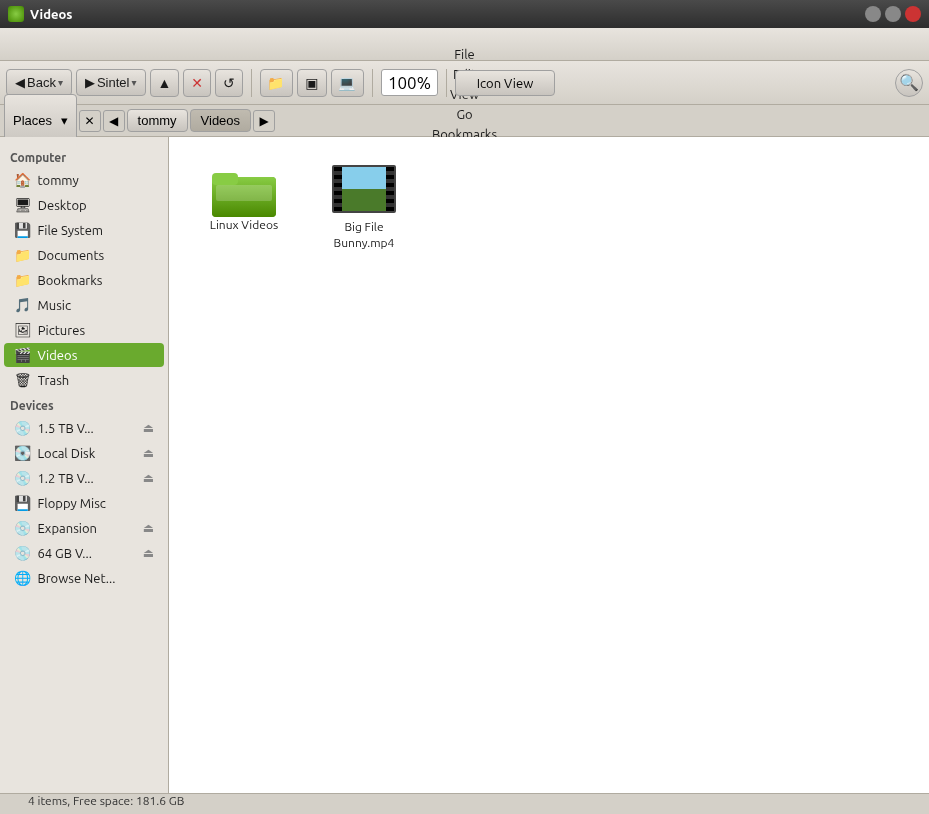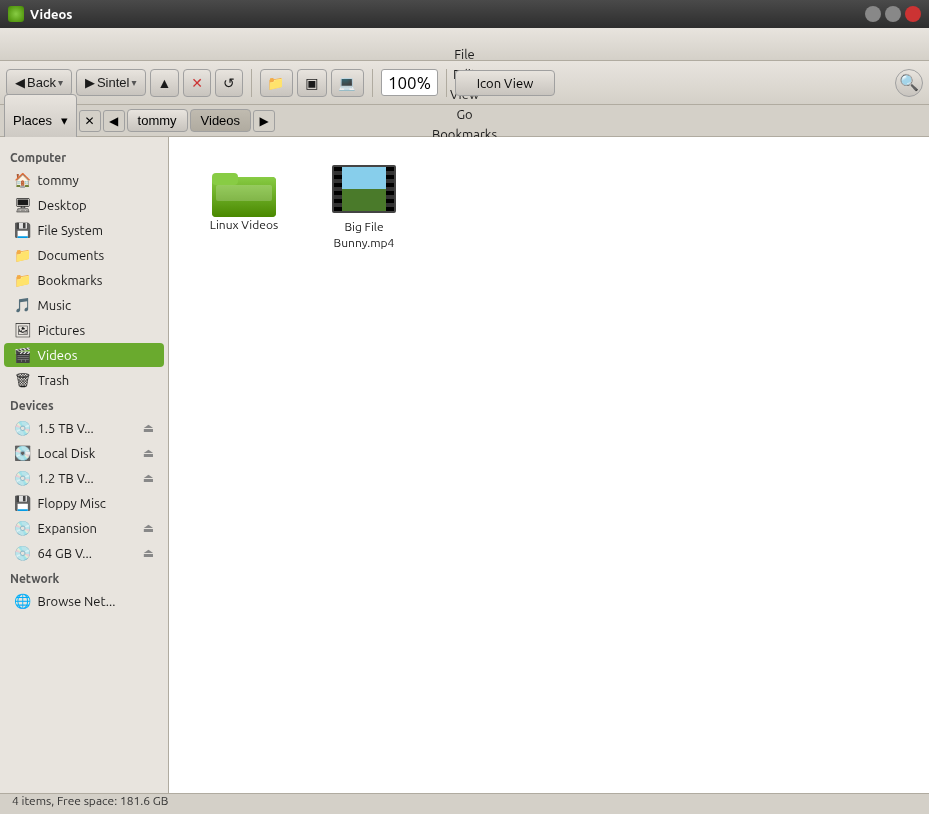--- a/index.html
+++ b/index.html
@@ -238,21 +238,21 @@
     
     .sintel-bg { background: linear-gradient(135deg, #aaaaaa 0%, #888888 50%, #555555 100%); width: 100%; height: 100%; }
 
     
     .statusbar {
       background: #d4d0c8;
       height: 14px;
       border-top: 1px solid #b0aba0;
       display: flex;
       align-items: center;
-      padding: 0 12px;
+      padding: 0 28px;
       font-size: 12px;
       color: #333;
     }
 
     
     .folder-svg { width: 64px; height: 52px; }
   </style>
 </head>
 <body>
 
@@ -382,21 +382,20 @@
       <span class="si-icon">💿</span>
       <span class="si-label">Expansion</span>
       <span class="si-eject">⏏</span>
     </div>
     <div class="sidebar-item">
       <span class="si-icon">💿</span>
       <span class="si-label">64 GB V...</span>
       <span class="si-eject">⏏</span>
     </div>
 
-    <div class="sidebar-section-header">Network</div>
 
     <div class="sidebar-item">
       <span class="si-icon">🌐</span>
       <span class="si-label">Browse Net...</span>
     </div>
   </div>
 
   <div class="file-area">
 
     <div class="file-item">

